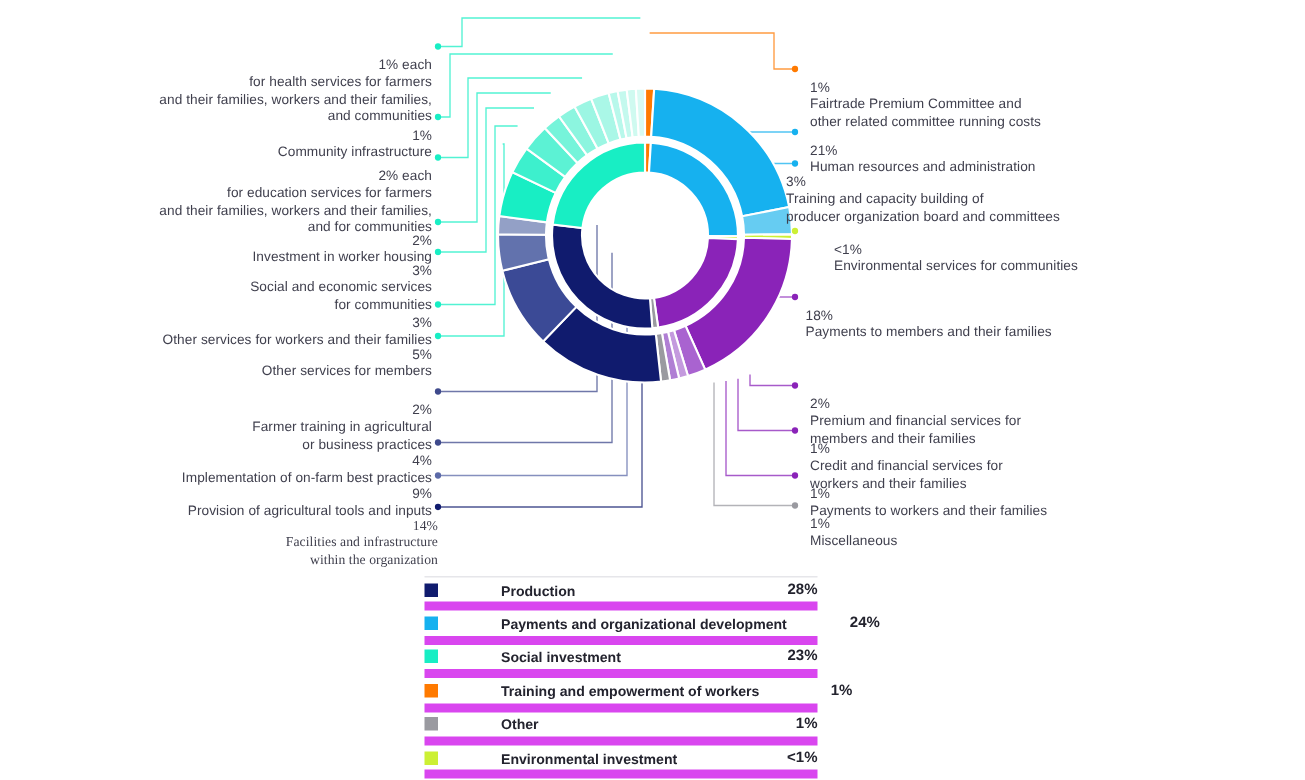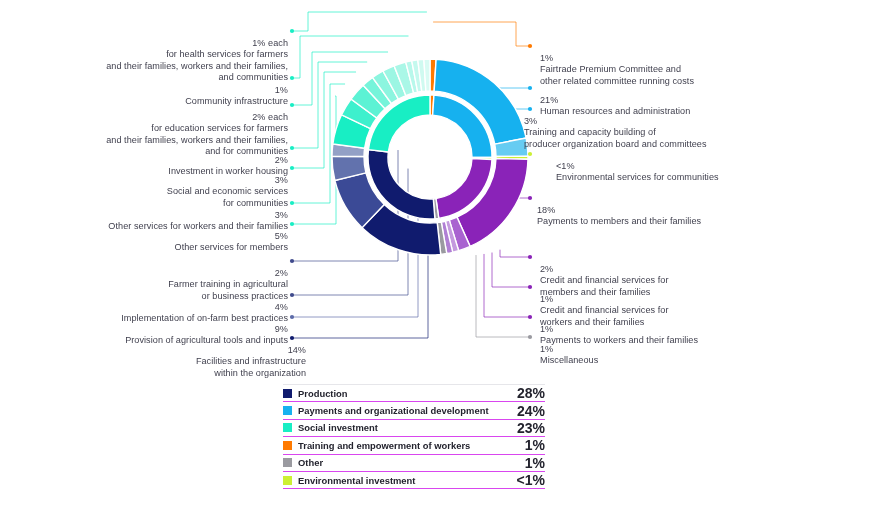--- a/index.html
+++ b/index.html
@@ -18,30 +18,31 @@
   .lbl.left{text-align:right;}
   .lbl.right{text-align:left;}
   .pct{font-variant-numeric:tabular-nums;text-align:right;}
 
   
   #legend{
     position:absolute;left:283px;top:384px;width:262px;
   }
   .lrow{
     display:flex;align-items:center;height:16.4px;
-    border-bottom:1px solid #d946ef;
+    border-bottom:6px solid #d946ef;
+    gap:36px;
   }
   .lrow:first-child{border-top:1px solid #e6e6ea;}
   .sw{width:9px;height:9px;flex:0 0 9px;margin-right:6px;}
   .lname{
     flex:1 1 auto;font-size:9.4px;font-weight:bold;color:#23232e;
     white-space:nowrap;letter-spacing:0.01px;
   }
   .lval{
-    flex:0 0 auto;font-size:14px;font-weight:bold;color:#23232e;
+    flex:0 0 auto;font-size:10px;font-weight:bold;color:#23232e;
     text-align:right;min-width:26px;
   }
 </style>
 </head>
 <body>
 
 <div id="stage">
 
   <svg id="chart-svg" viewBox="0 0 870 520" xmlns="http://www.w3.org/2000/svg">
     <g id="leaders">
@@ -162,21 +163,21 @@
 or business practices</span>
   </div>
   <div class="lbl left" style="left:10px;top:290px;width:278px;">
     <span class="pct">4%</span>
     <span>Implementation of on-farm best practices</span>
   </div>
   <div class="lbl left" style="left:10px;top:312px;width:278px;">
     <span class="pct">9%</span>
     <span>Provision of agricultural tools and inputs</span>
   </div>
-  <div class="lbl left" style="left:28px;top:333px;width:278px;">
+  <div class="lbl left" style="left:14px;top:333px;width:278px;font-family:Liberation Serif, serif;">
     <span class="pct">14%</span>
     <span>Facilities and infrastructure
 within the organization</span>
   </div>
 
   <div class="lbl right" style="left:540px;top:41px;width:320px;">
     <span class="pct">1%</span>
     <span>Fairtrade Premium Committee and
 other related committee running costs</span>
   </div>
@@ -192,21 +193,21 @@
   <div class="lbl right" style="left:534px;top:149px;width:320px;margin-left:22px;">
     <span class="pct">&lt;1%</span>
     <span>Environmental services for communities</span>
   </div>
   <div class="lbl right" style="left:537px;top:193px;width:320px;">
     <span class="pct">18%</span>
     <span>Payments to members and their families</span>
   </div>
   <div class="lbl right" style="left:540px;top:252px;width:320px;">
     <span class="pct">2%</span>
-    <span>Credit and financial services for
+    <span>Premium and financial services for
 members and their families</span>
   </div>
   <div class="lbl right" style="left:540px;top:282px;width:320px;">
     <span class="pct">1%</span>
     <span>Credit and financial services for
 workers and their families</span>
   </div>
   <div class="lbl right" style="left:540px;top:312px;width:320px;">
     <span class="pct">1%</span>
     <span>Payments to workers and their families</span>

